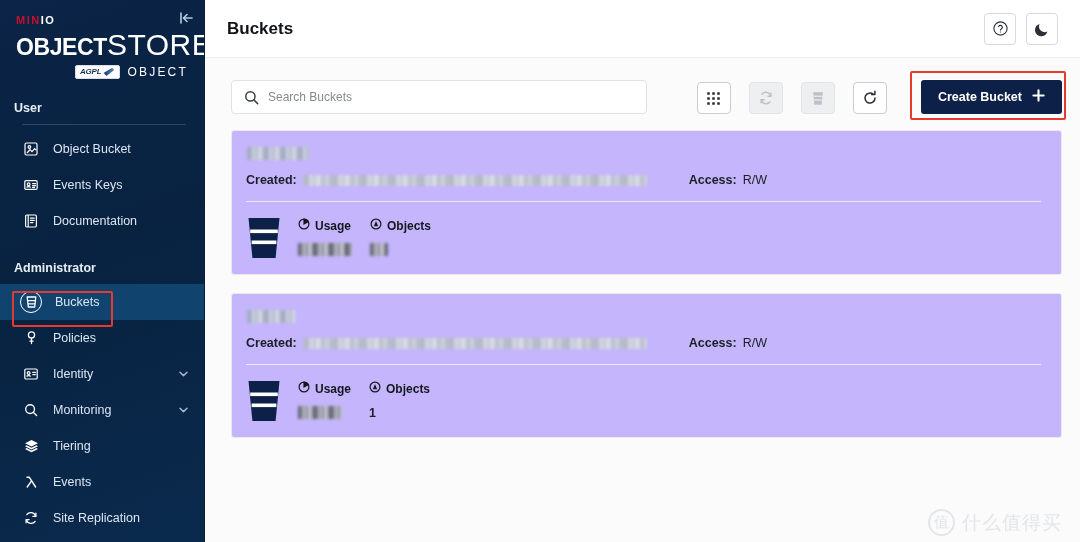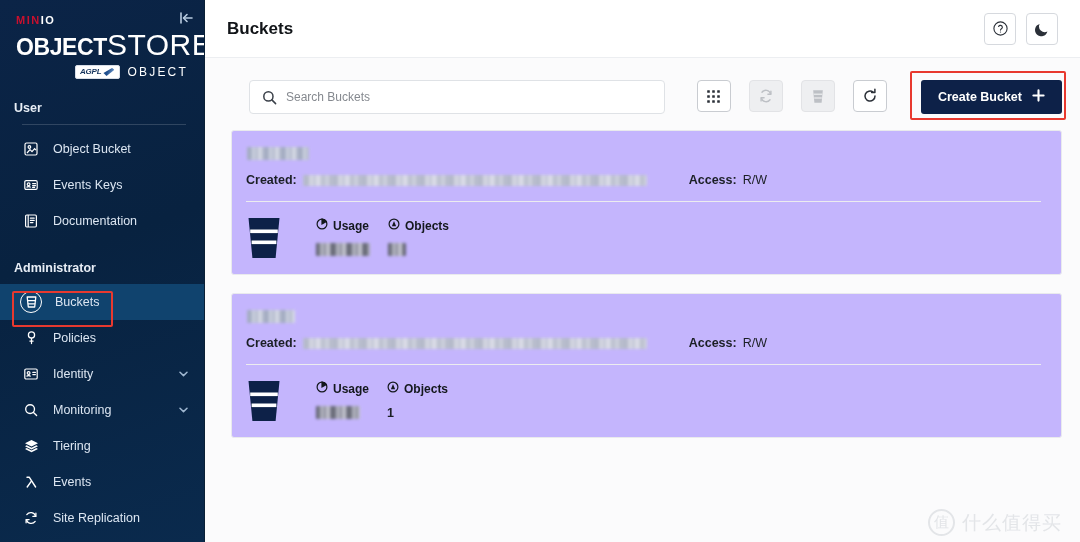--- a/index.html
+++ b/index.html
@@ -106,30 +106,30 @@
     width: 32px; height: 32px; border: 1px solid #d6d9de; border-radius: 4px;
     background: #ffffff; display: flex; align-items: center; justify-content: center;
     cursor: pointer; color: #2b3038;
   }
 
   #content { flex: 1; padding: 22px 18px 0 26px; overflow: hidden; position: relative; }
 
   #toolbar { display: flex; align-items: center; gap: 0; margin-bottom: 16px; position: relative; }
   #search-box {
     width: 416px; height: 34px; border: 1px solid #dfe2e6; border-radius: 4px;
-    background: #ffffff; display: flex; align-items: center; gap: 9px; padding: 0 12px; margin-left: 18px;
+    background: #ffffff; display: flex; align-items: center; gap: 9px; padding: 0 12px;
   }
   #search-box .sicon { color: #3a4049; display: flex; }
   #search-input {
     border: none; outline: none; font-size: 12px; color: #333;
     font-family: "Liberation Sans", sans-serif; width: 100%; background: transparent;
   }
   #search-input::placeholder { color: #85898f; }
 
-  .tool-group { display: flex; gap: 18px; margin-left: auto; align-items: flex-start; }
+  .tool-group { display: flex; gap: 18px; margin-left: auto; align-items: flex-end; }
   .tool-btn {
     width: 34px; height: 32px; border: 1px solid #c9ccd1; border-radius: 4px;
     background: #ffffff; display: flex; align-items: center; justify-content: center;
     cursor: pointer; color: #2b3038;
   }
   .tool-btn.disabled {
     background: #eeeff1; border-color: #e2e3e6; color: #bdc0c5; cursor: default;
   }
   #create-bucket-btn {
     margin-left: 16px; height: 34px; background: #0d2148; color: #ffffff;
@@ -160,21 +160,21 @@
   .created-blur {
     height: 11px; width: 344px; border-radius: 1px;
     background: repeating-linear-gradient(90deg,
       #bcc2cc 0px, #aeb5c1 4px, #dadde3 8px, #c3c9d3 12px, #e6e8ec 15px, #b6bdc8 20px,
       #d2d6dd 24px, #aeb5c1 29px);
     filter: blur(1.5px); opacity: .92;
   }
   .access-block { margin-left: 42px; display: flex; align-items: center; font-size: 12.5px; }
   .card-sep { height: 1px; background: #ececef; margin: 14px 0 0 0; }
 
-  .stats-row { display: flex; align-items: flex-start; gap: 34px; padding-top: 14px; }
+  .stats-row { display: flex; align-items: flex-start; gap: 16px; padding-top: 14px; }
   .bucket-glyph { width: 36px; height: 44px; flex: 0 0 36px; }
   .stats-cols { display: flex; gap: 18px; padding-top: 2px; }
   .stat-col { min-width: 52px; }
   .stat-head {
     display: flex; align-items: center; gap: 5px;
     font-size: 12px; font-weight: bold; color: #14181d;
   }
   .stat-val { margin-top: 10px; height: 13px; }
   .val-blur {
     height: 13px; border-radius: 1px;

